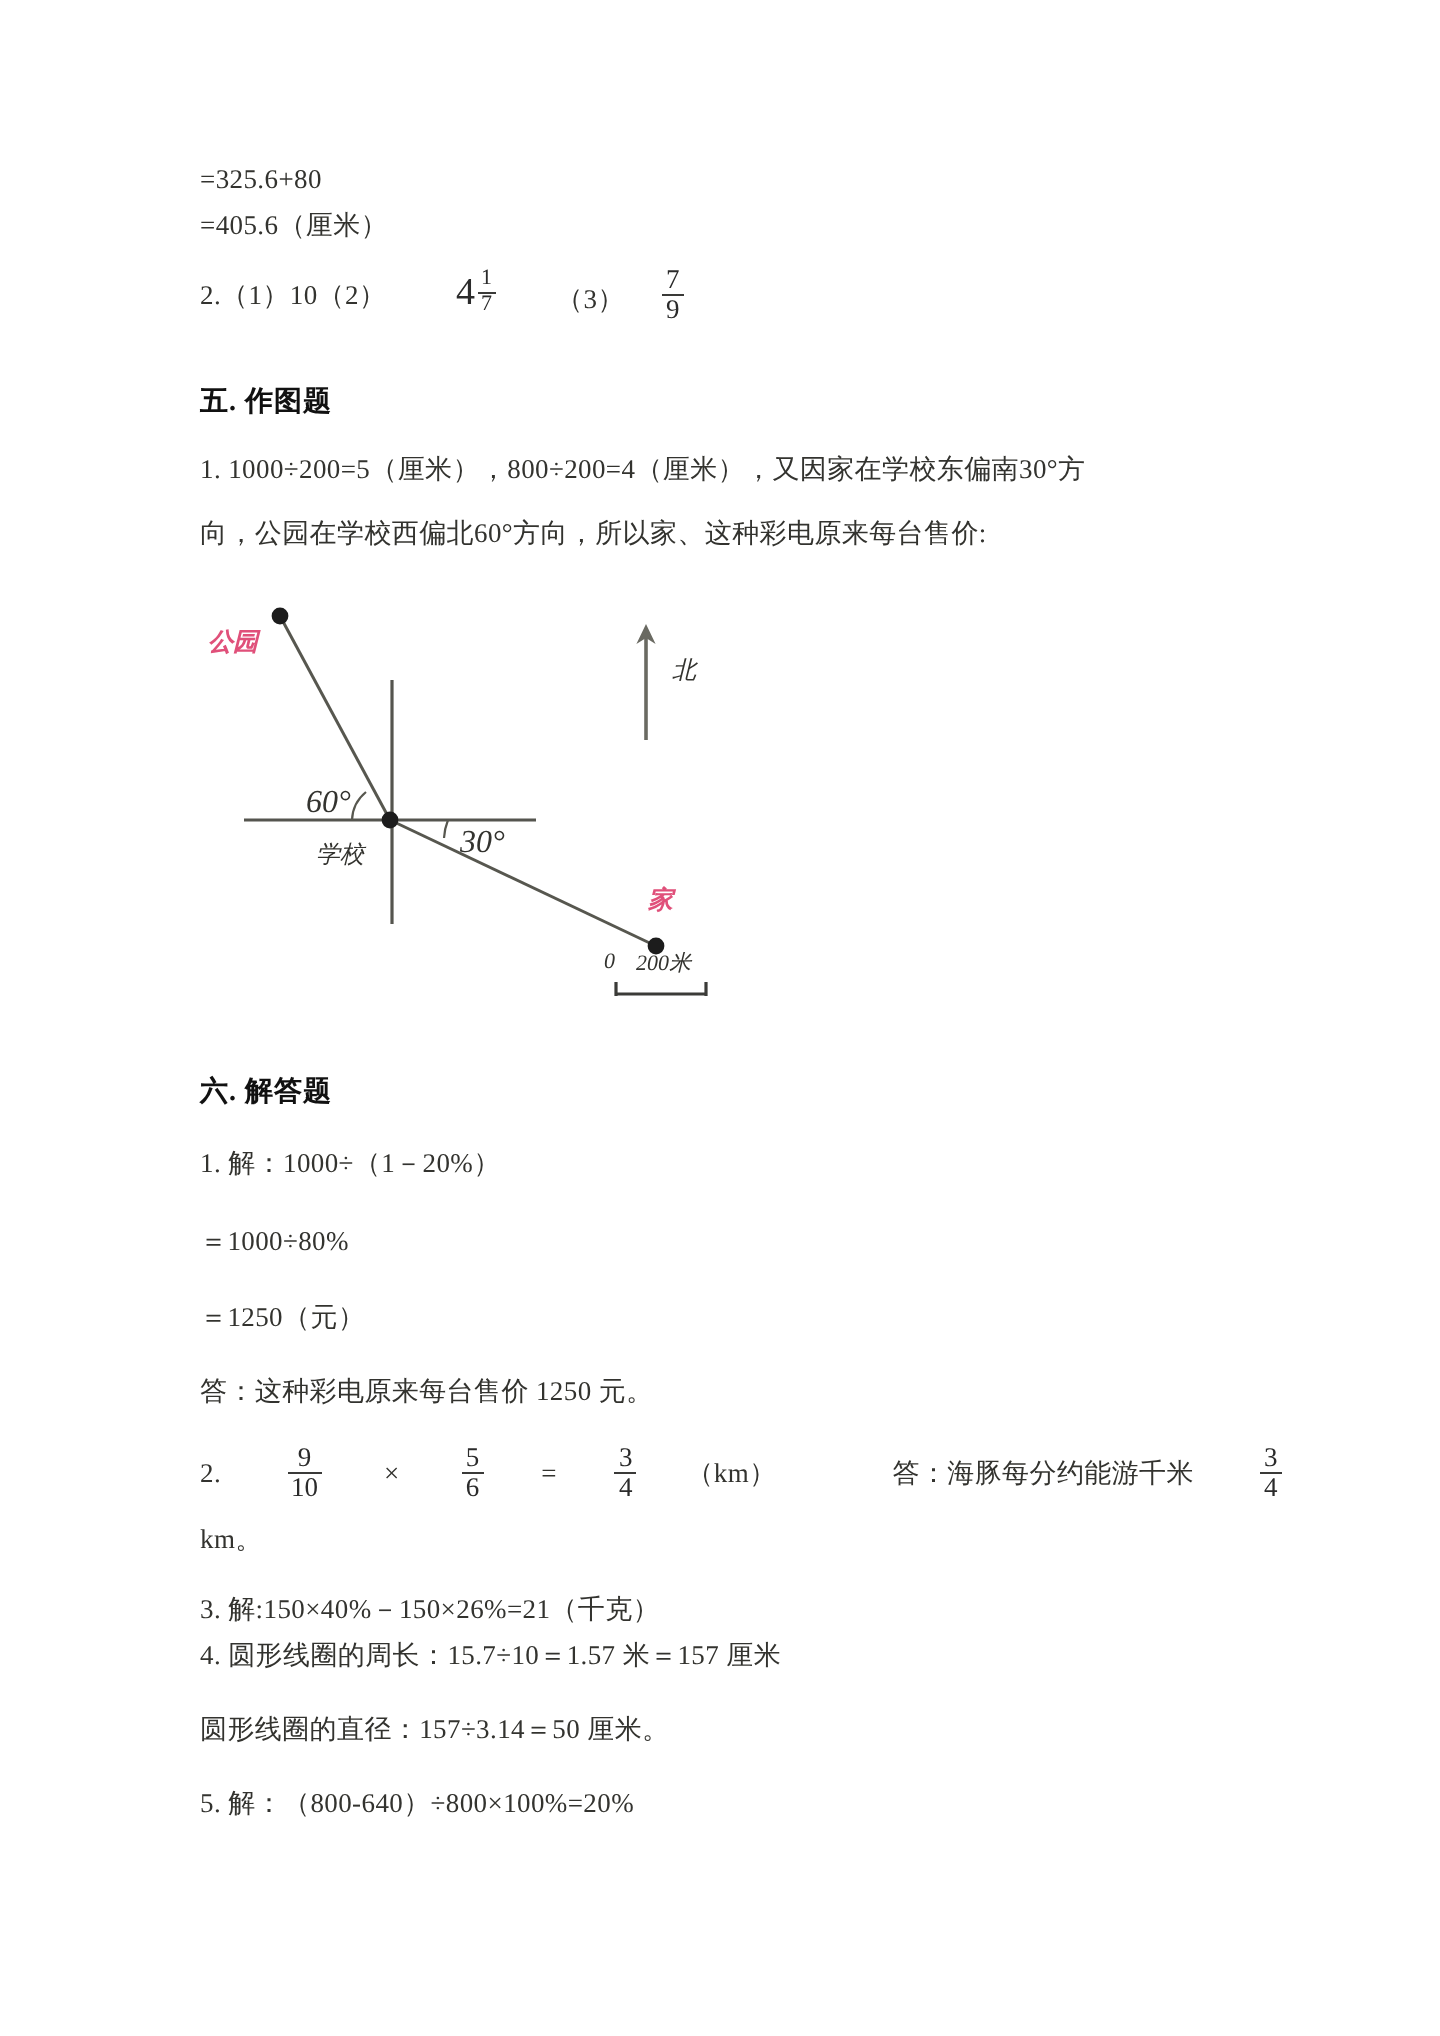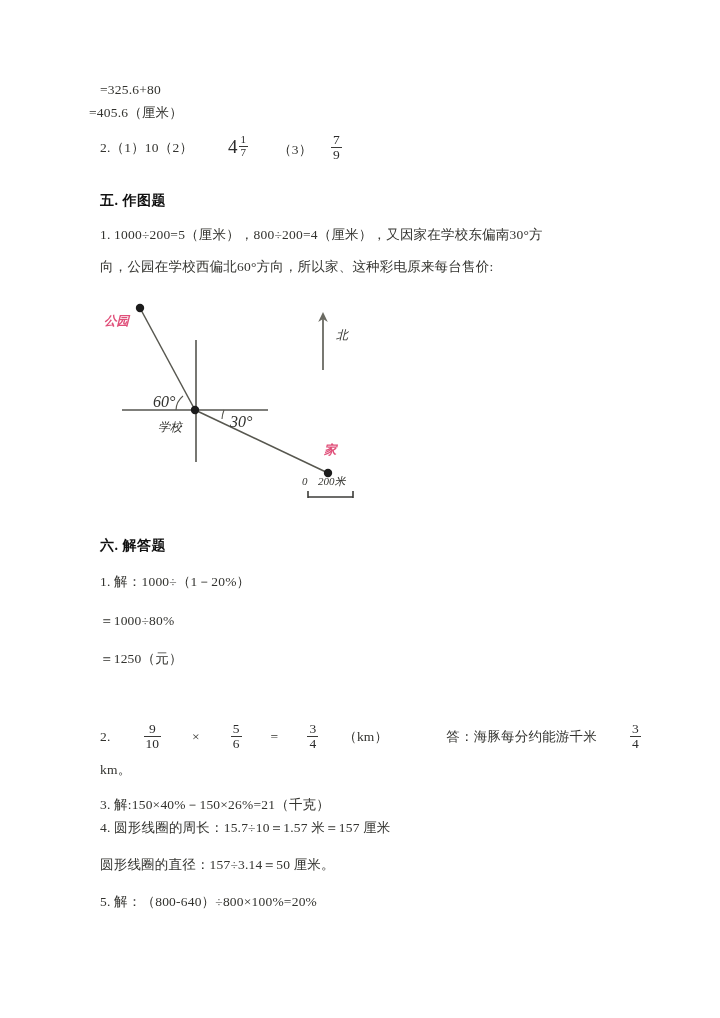--- a/index.html
+++ b/index.html
@@ -108,21 +108,21 @@
     font-size: 16px;
   }
 </style>
 </head>
 <body>
 
 <div class="page">
 
   <div class="line" style="left:100px; top:82px;">=325.6+80</div>
 
-  <div class="line" style="left:89px; top:105px;">=405.6（厘米）</div>
+  <div class="line" style="left:100px; top:105px;">=405.6（厘米）</div>
 
   <div class="line" style="left:100px; top:140px;">2.（1）10（2）</div>
 
   <div style="position:absolute; left:228px; top:134px;">
     <span class="mixed">
       <span class="whole">4</span><span class="frac"><span class="num">1</span><span class="den">7</span></span>
     </span>
   </div>
 
   <div class="line" style="left:278px; top:142px;">（3）</div>
@@ -187,20 +187,21 @@
   </div>
 
   <div class="sec-head" style="left:100px; top:537px;">六. 解答题</div>
 
   <div class="line" style="left:100px; top:574px;">1. 解：1000÷（1－20%）</div>
 
   <div class="line" style="left:100px; top:613px;">＝1000÷80%</div>
 
   <div class="line" style="left:100px; top:651px;">＝1250（元）</div>
 
+  <div class="line" style="left:100px; top:688px;">答：这种彩电原来每台售价 1250 元。</div>
 
   <div style="position:absolute; left:100px; top:723px; white-space:nowrap;">
     <span class="line" style="position:relative; left:0; top:0;">2.</span>
     <span style="display:inline-block; width:24px;"></span>
     <span class="frac bigfrac">
       <span class="num">9</span>
       <span class="den">10</span>
     </span>
     <span style="display:inline-block; width:22px;"></span>
     <span class="line" style="position:relative;">×</span>

